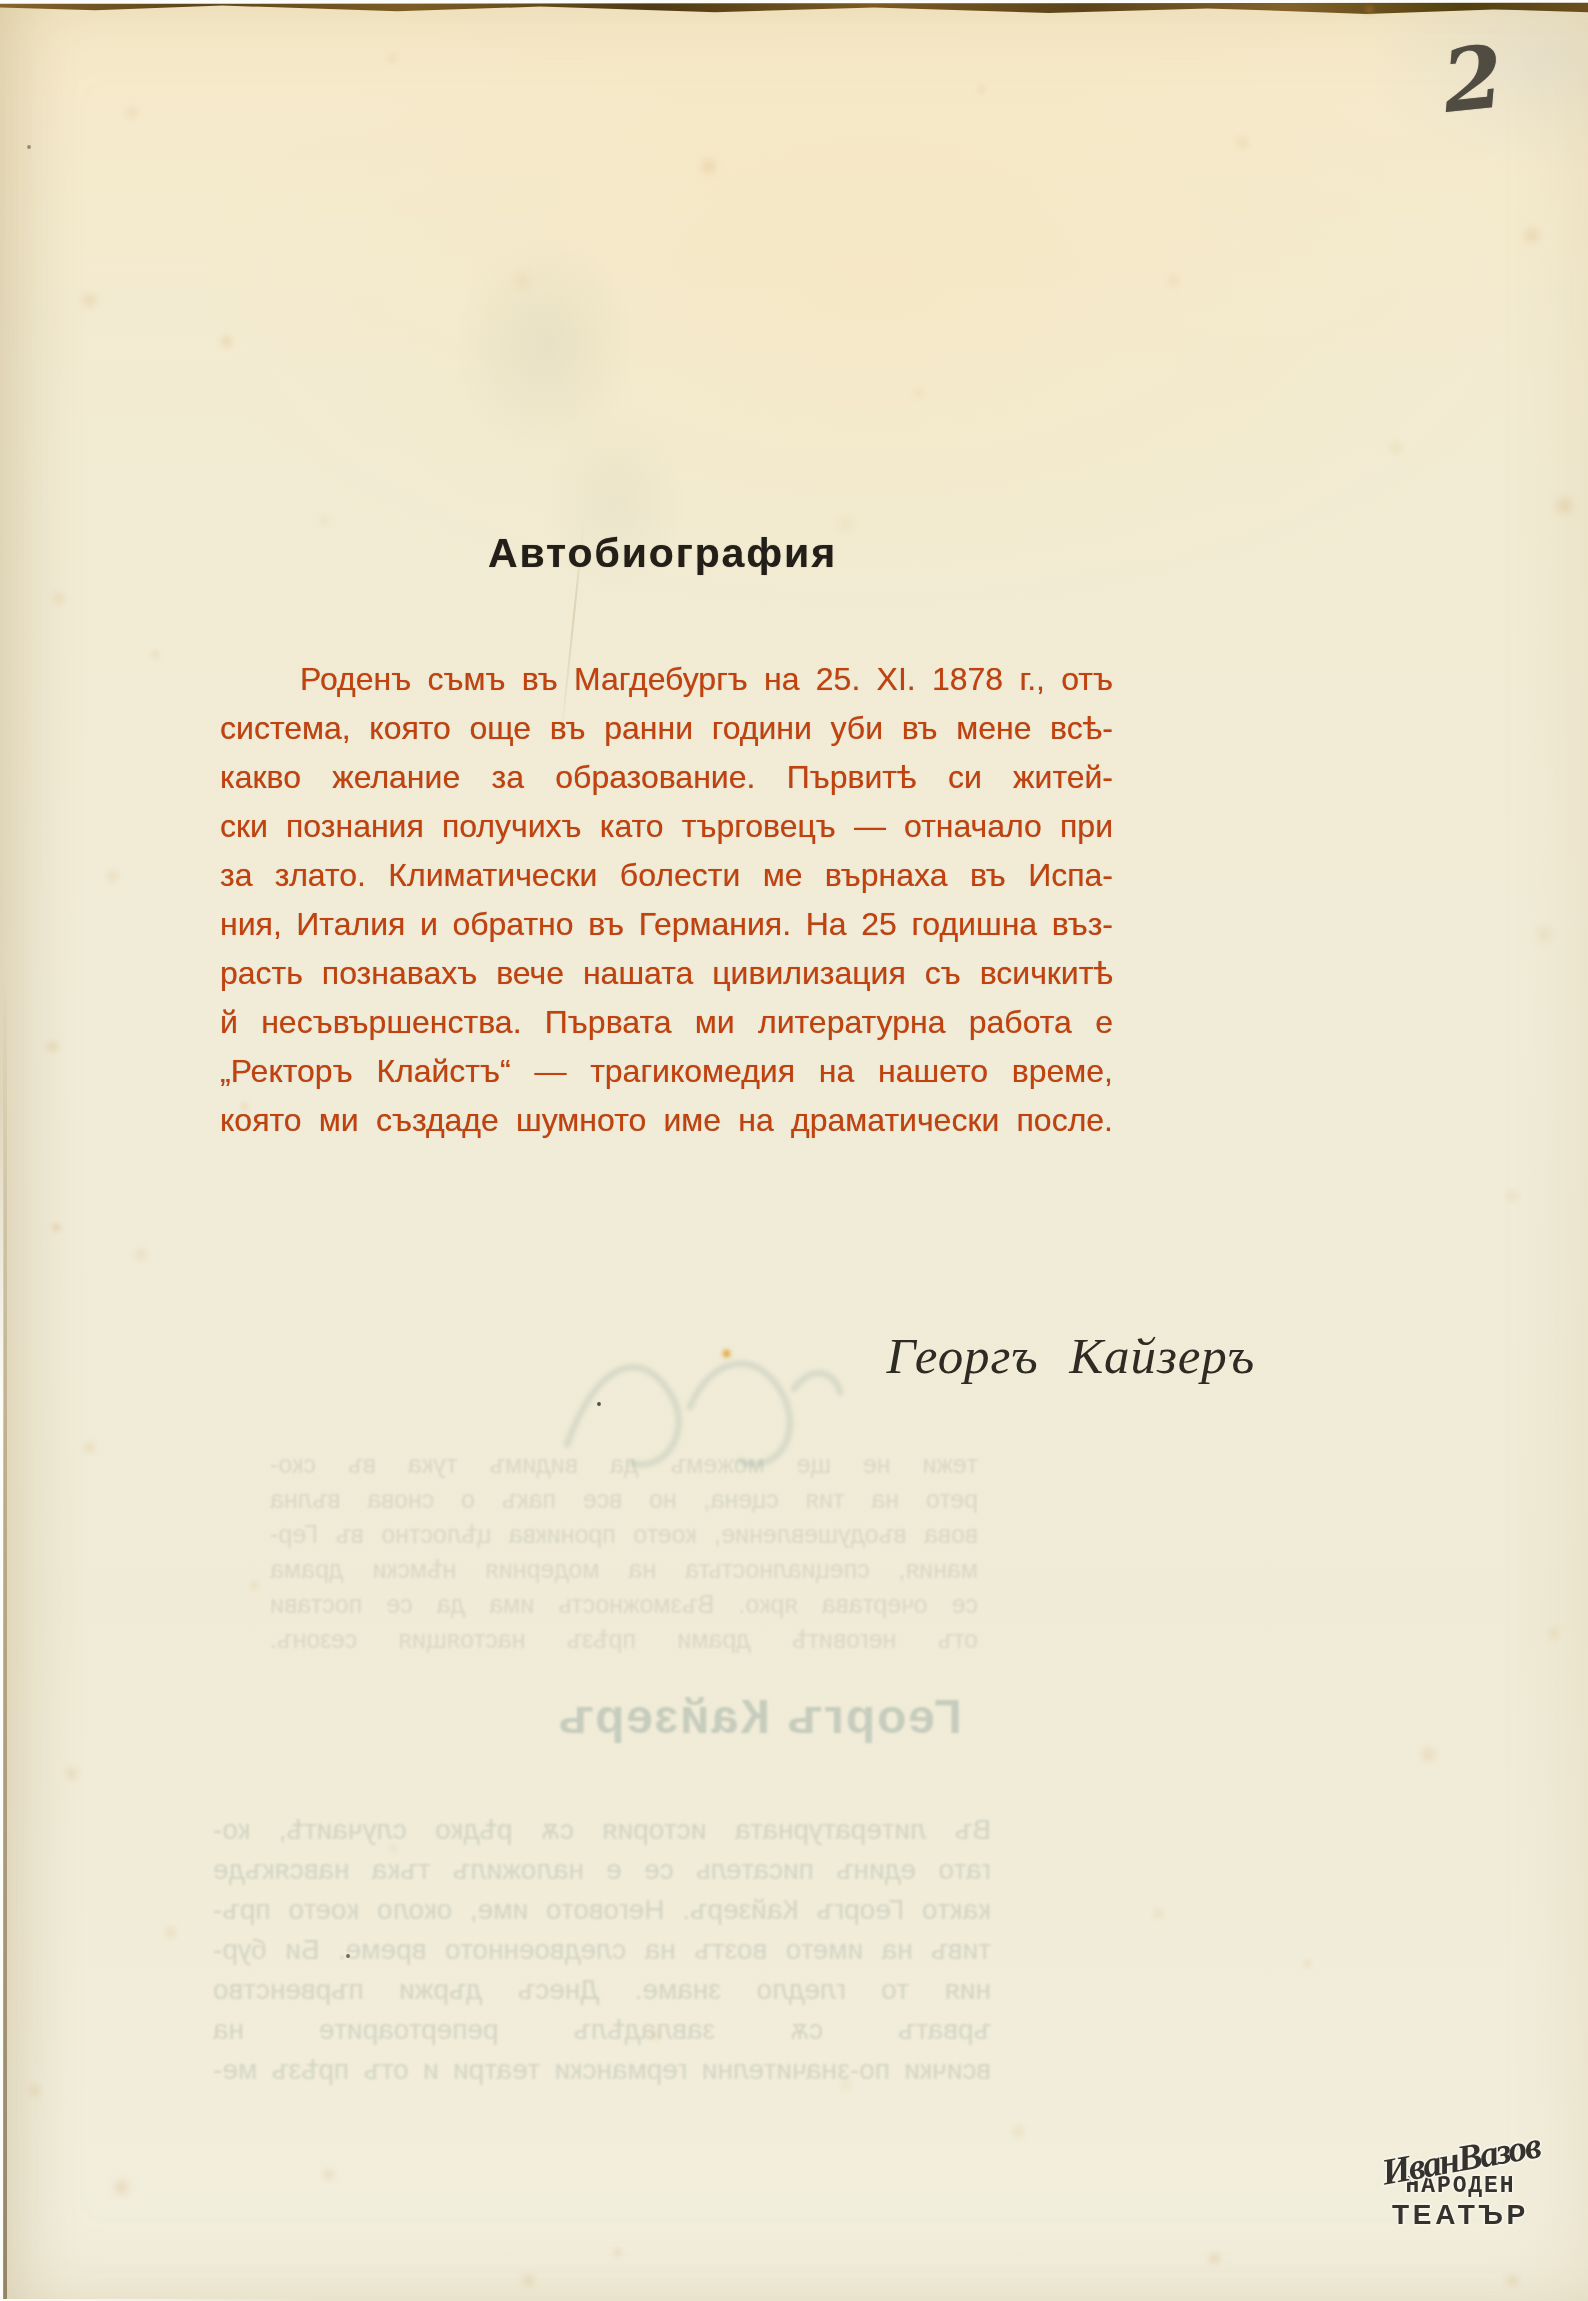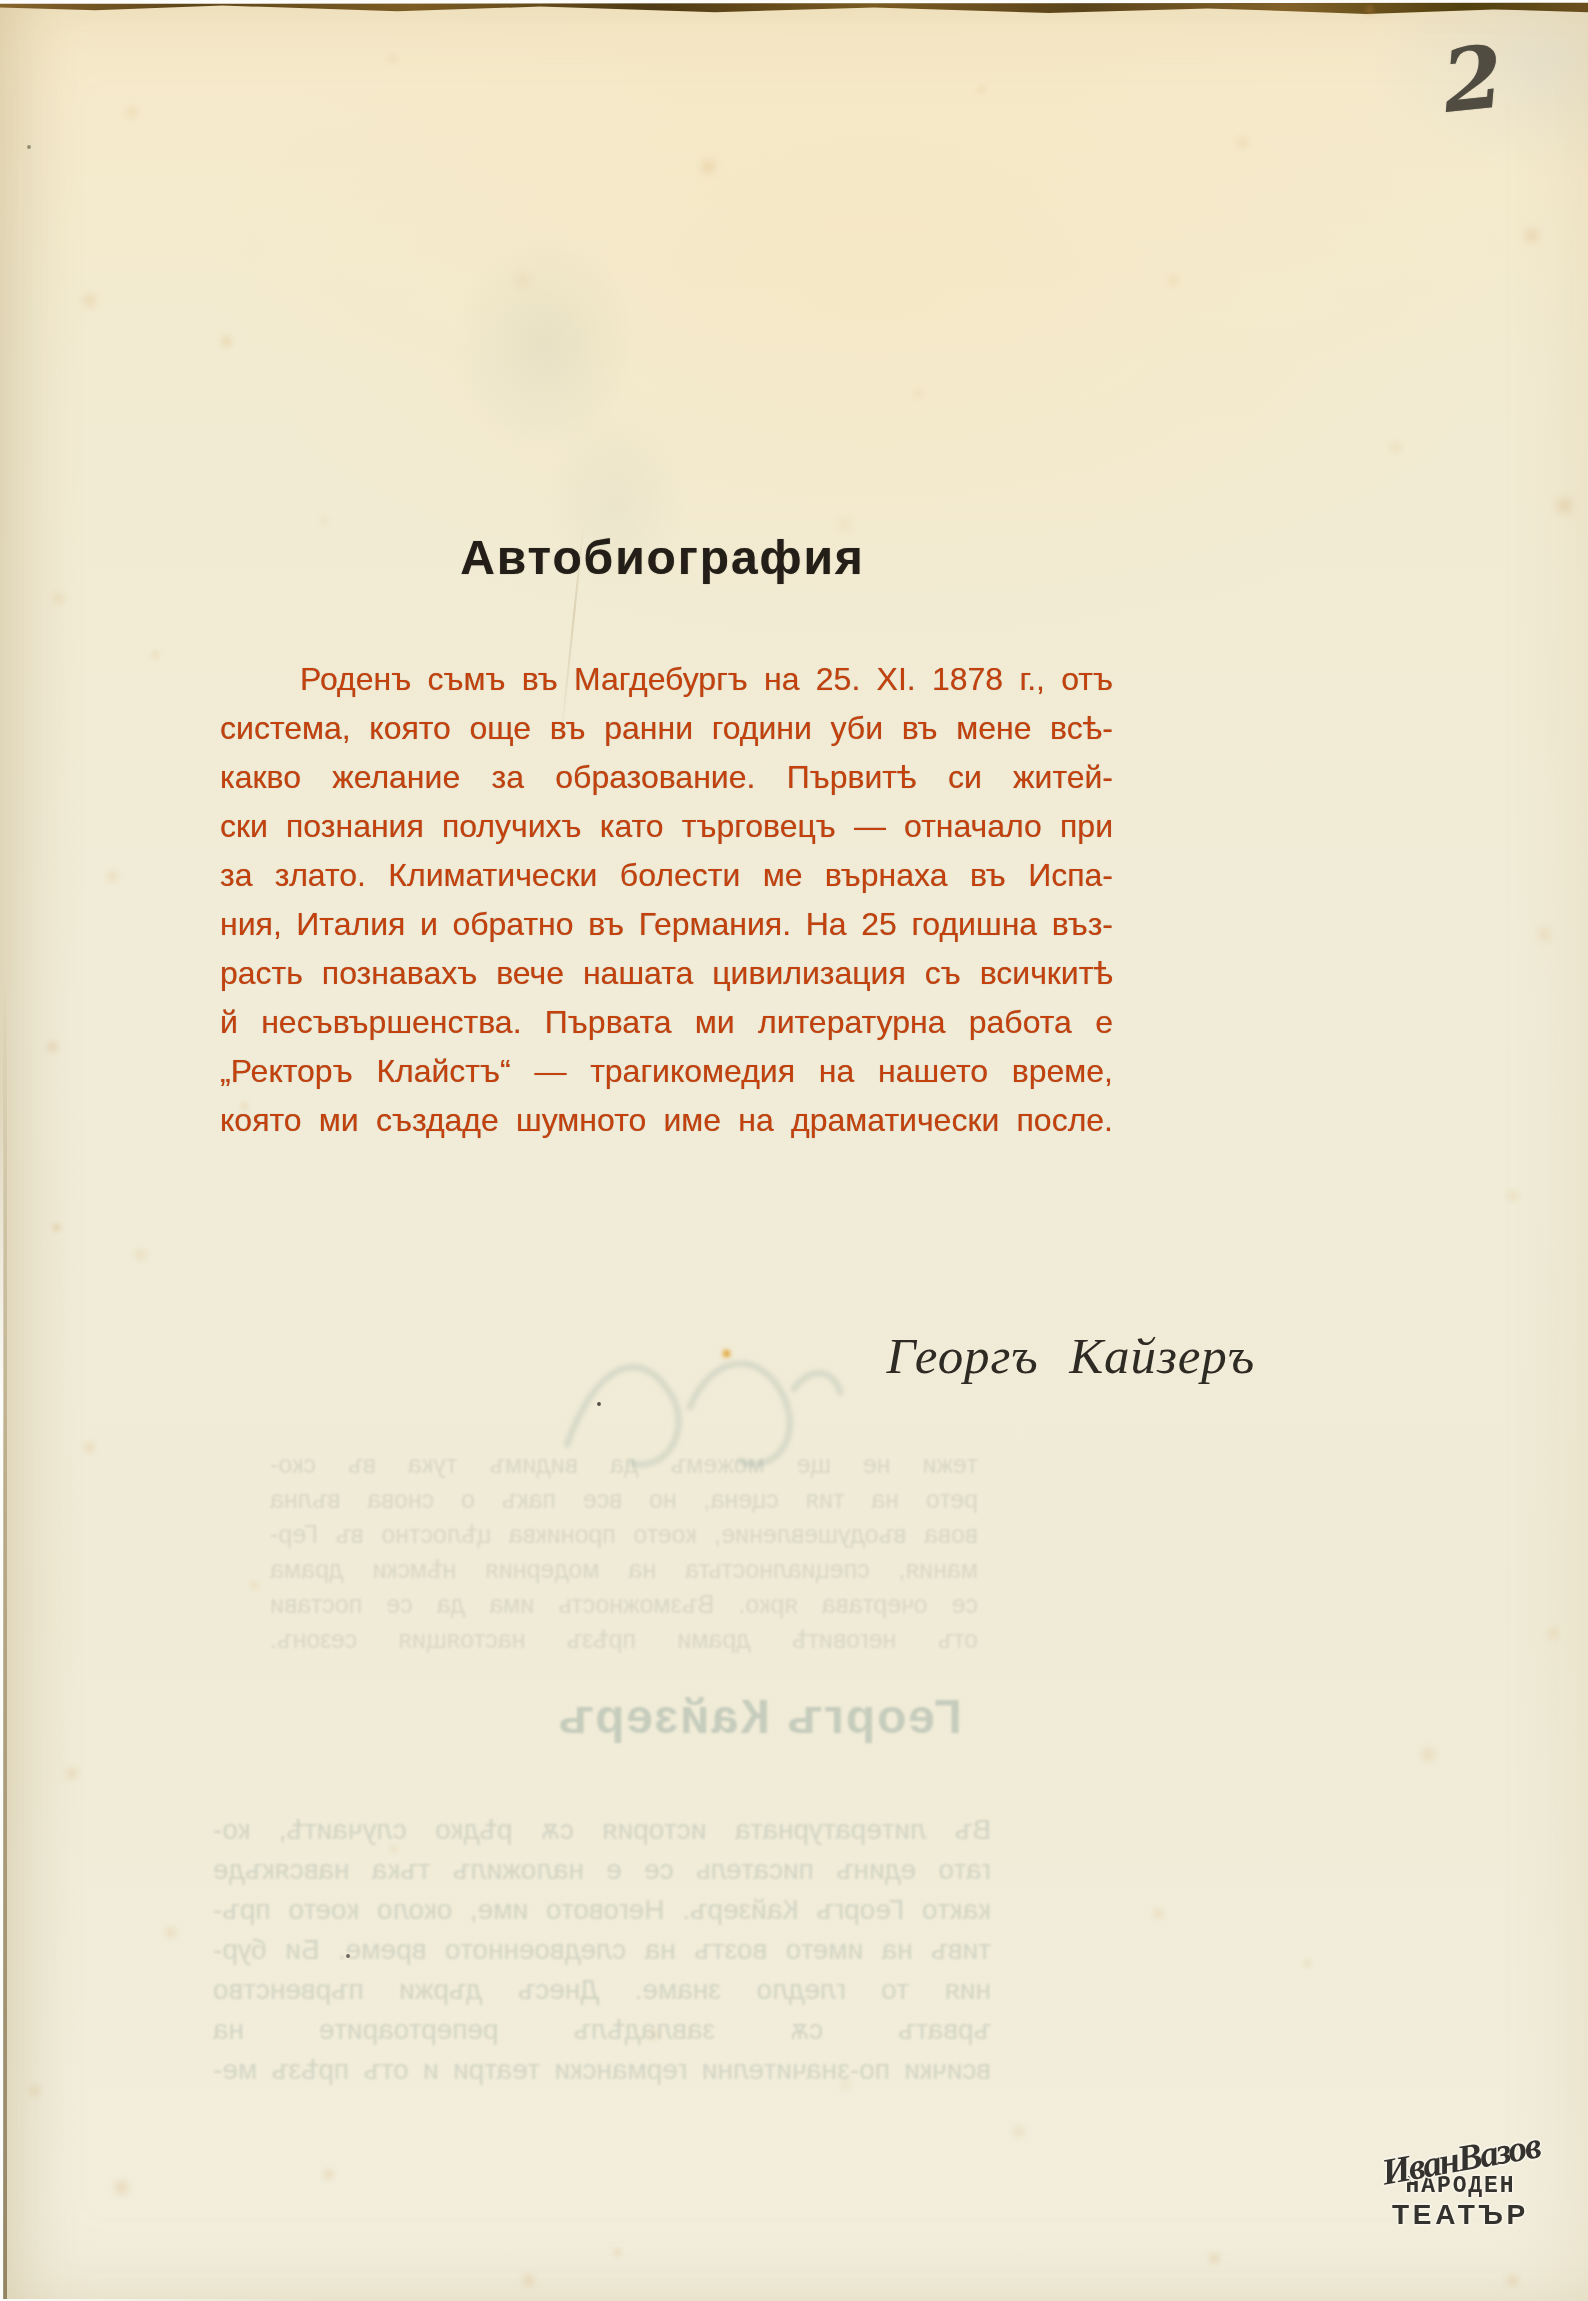--- a/index.html
+++ b/index.html
@@ -65,21 +65,21 @@
 
   
   .pagenum {
     position:absolute; left:1443px; top:28px;
     font-family:"DejaVu Serif",serif; font-style:italic; font-weight:bold;
     font-size:86px; color:#504c42; transform:rotate(-6deg);
     text-shadow:0 0 0.9px rgba(80,76,66,0.6);
   }
   .title {
     position:absolute; left:216px; top:530px; width:893px;
-    text-align:center; font-weight:bold; font-size:48px; letter-spacing:1.9px;
+    text-align:center; font-weight:bold; font-size:41px; letter-spacing:1.9px;
     color:#231f18; text-shadow:0 0 0.9px rgba(35,31,24,0.55);
   }
   .body-block { position:absolute; left:220px; top:655px; width:893px; color:#c2410c;
     font-size:32px; text-shadow:0 0 0.9px rgba(42,38,32,0.4); }
   .body-line { height:49px; line-height:49px; text-align:justify; text-align-last:justify; white-space:nowrap; }
   .body-line:first-child { padding-left:80px; }
   .signature {
     position:absolute; right:334px; top:1327px;
     font-family:"Liberation Serif","DejaVu Serif",serif; font-style:italic;
     font-size:51px; color:#2e2a24; letter-spacing:0.9px; word-spacing:17px;

